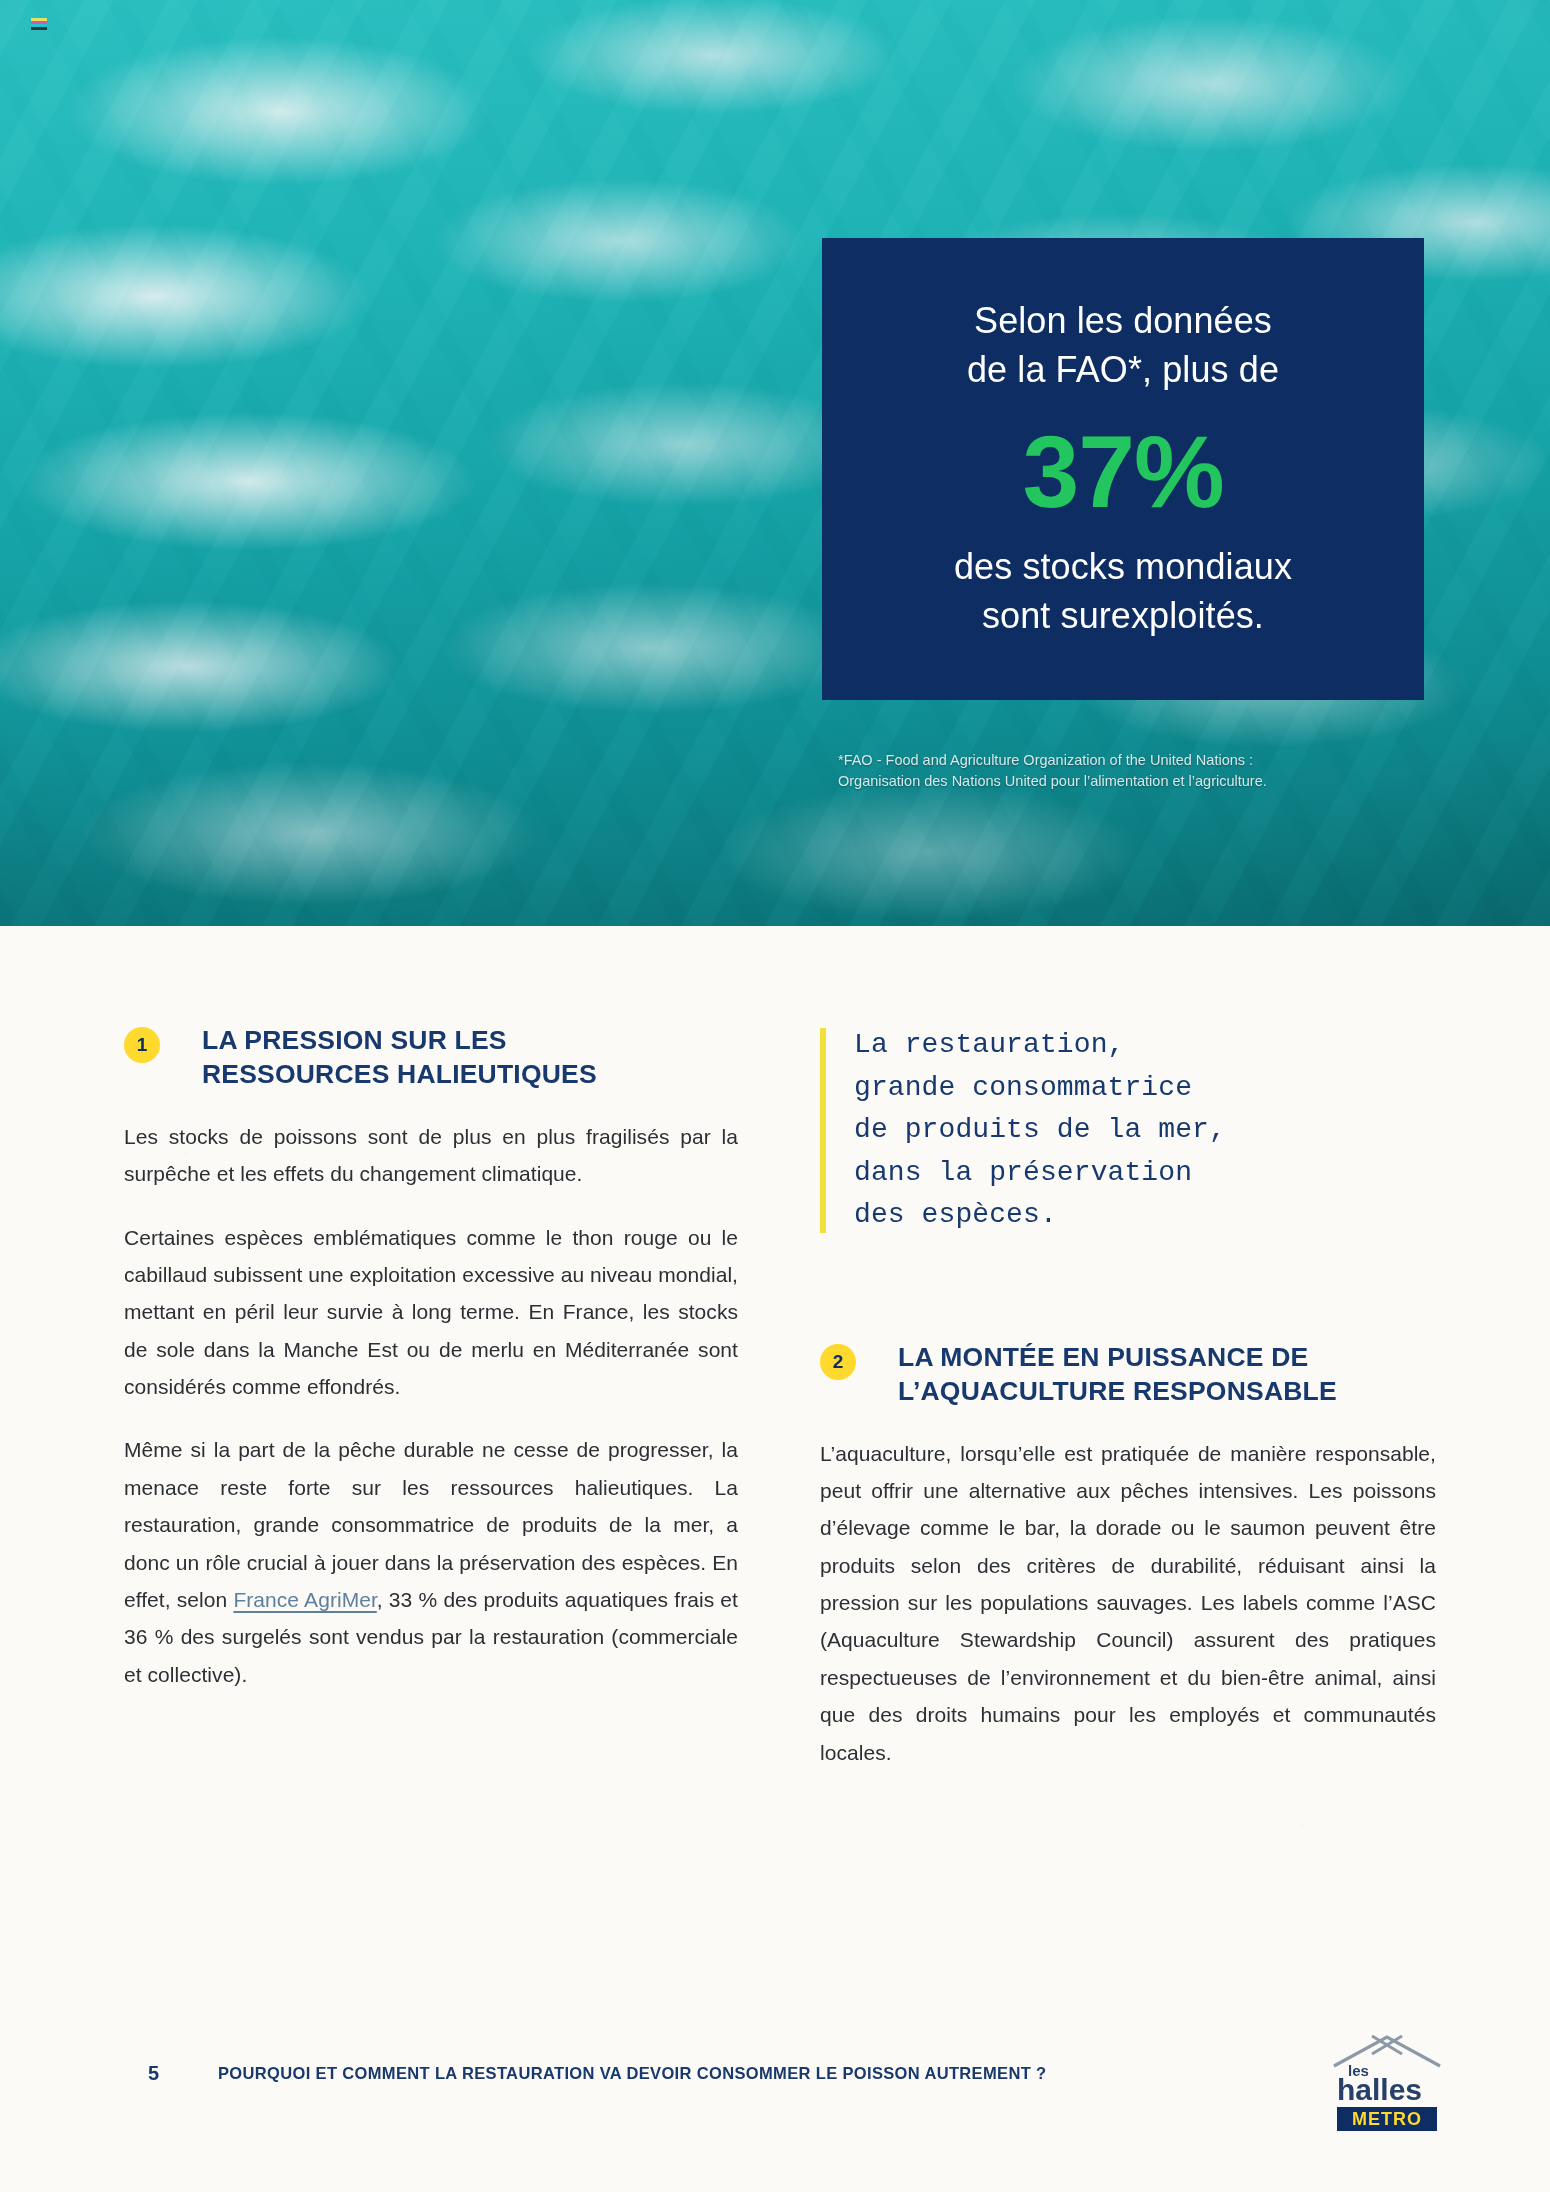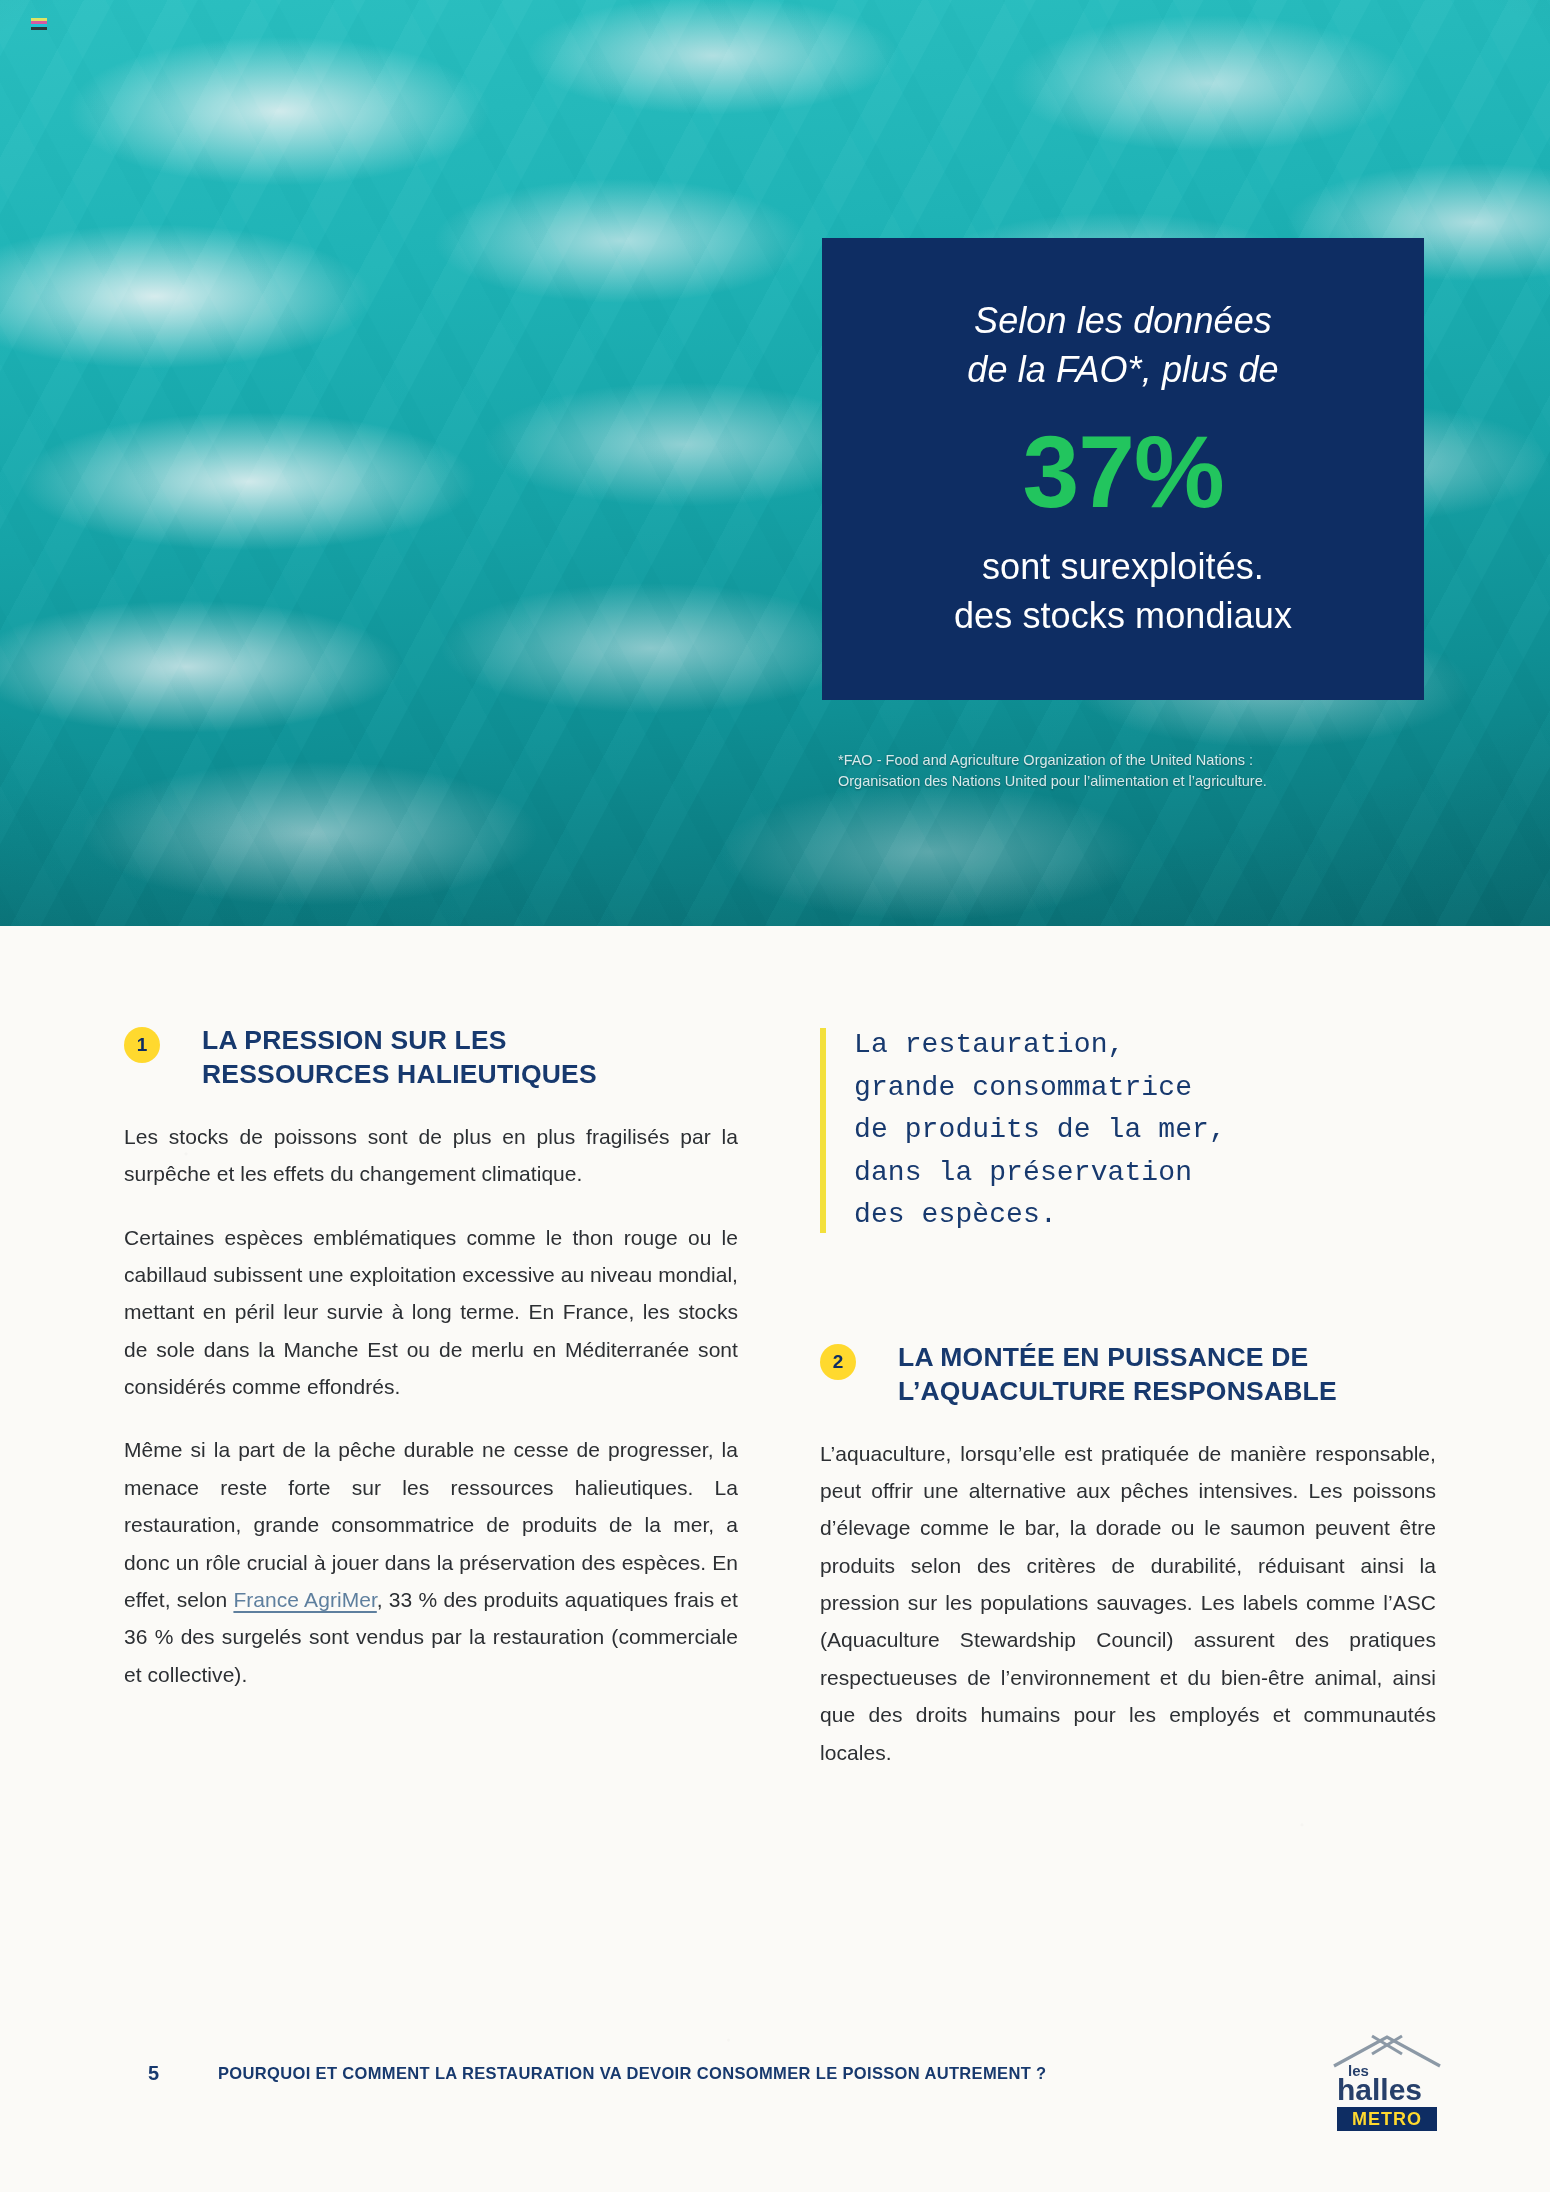--- a/index.html
+++ b/index.html
@@ -93,21 +93,20 @@
     text-align: center;
     box-sizing: border-box;
     padding: 36px 40px;
   }
   .stat-lead {
     color: #ffffff;
     font-size: 36px;
     line-height: 1.36;
     font-weight: 400;
     letter-spacing: 0.1px;
-    font-style: italic;
   }
   .stat-figure {
     color: #22c55e;
     font-size: 102px;
     font-weight: 700;
     line-height: 1.0;
     margin: 26px 0 20px 0;
     letter-spacing: -1px;
   }
   .stat-trail {
@@ -282,22 +281,22 @@
 
     <div class="reg-mark"></div>
 
     <div class="stat-box">
       <div class="stat-lead">
         <div>Selon les données</div>
         <div>de la FAO*, plus de</div>
       </div>
       <div class="stat-figure">37%</div>
       <div class="stat-trail">
+        <div>des stocks mondiaux</div>
         <div>sont surexploités.</div>
-        <div>des stocks mondiaux</div>
       </div>
     </div>
 
     <div class="stat-footnote">
       <div>*FAO - Food and Agriculture Organization of the United Nations :</div>
       <div>Organisation des Nations United pour l’alimentation et l’agriculture.</div>
     </div>
   </div>
 
   <div class="content">

